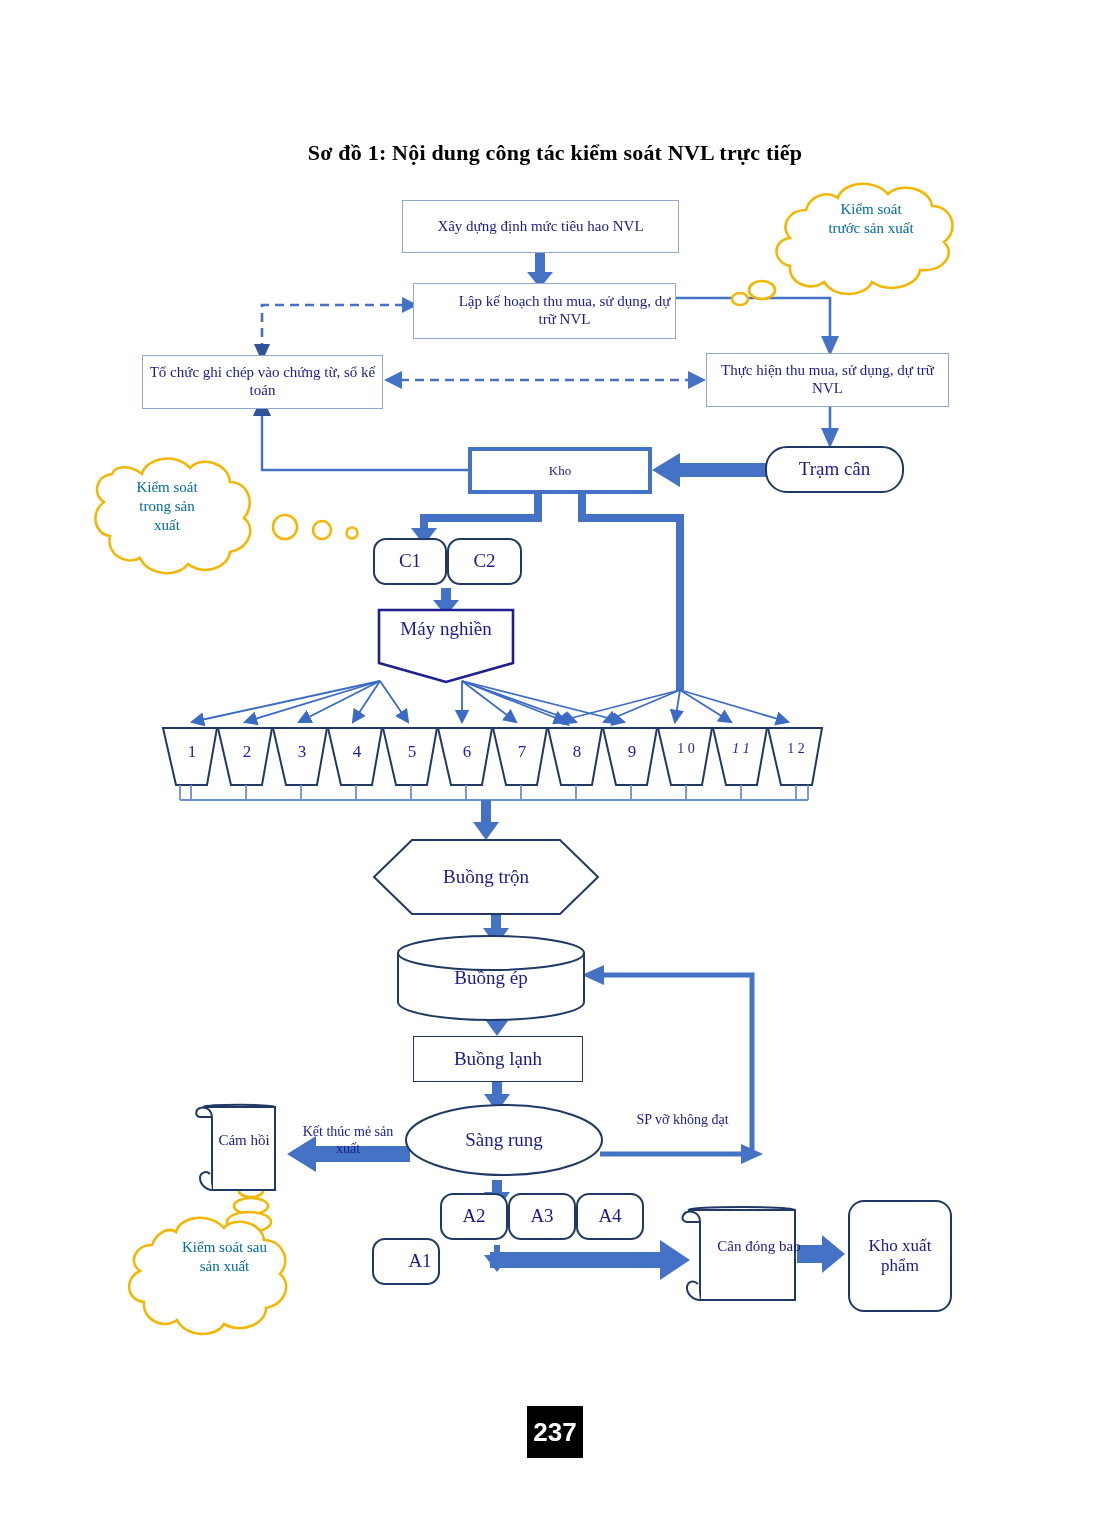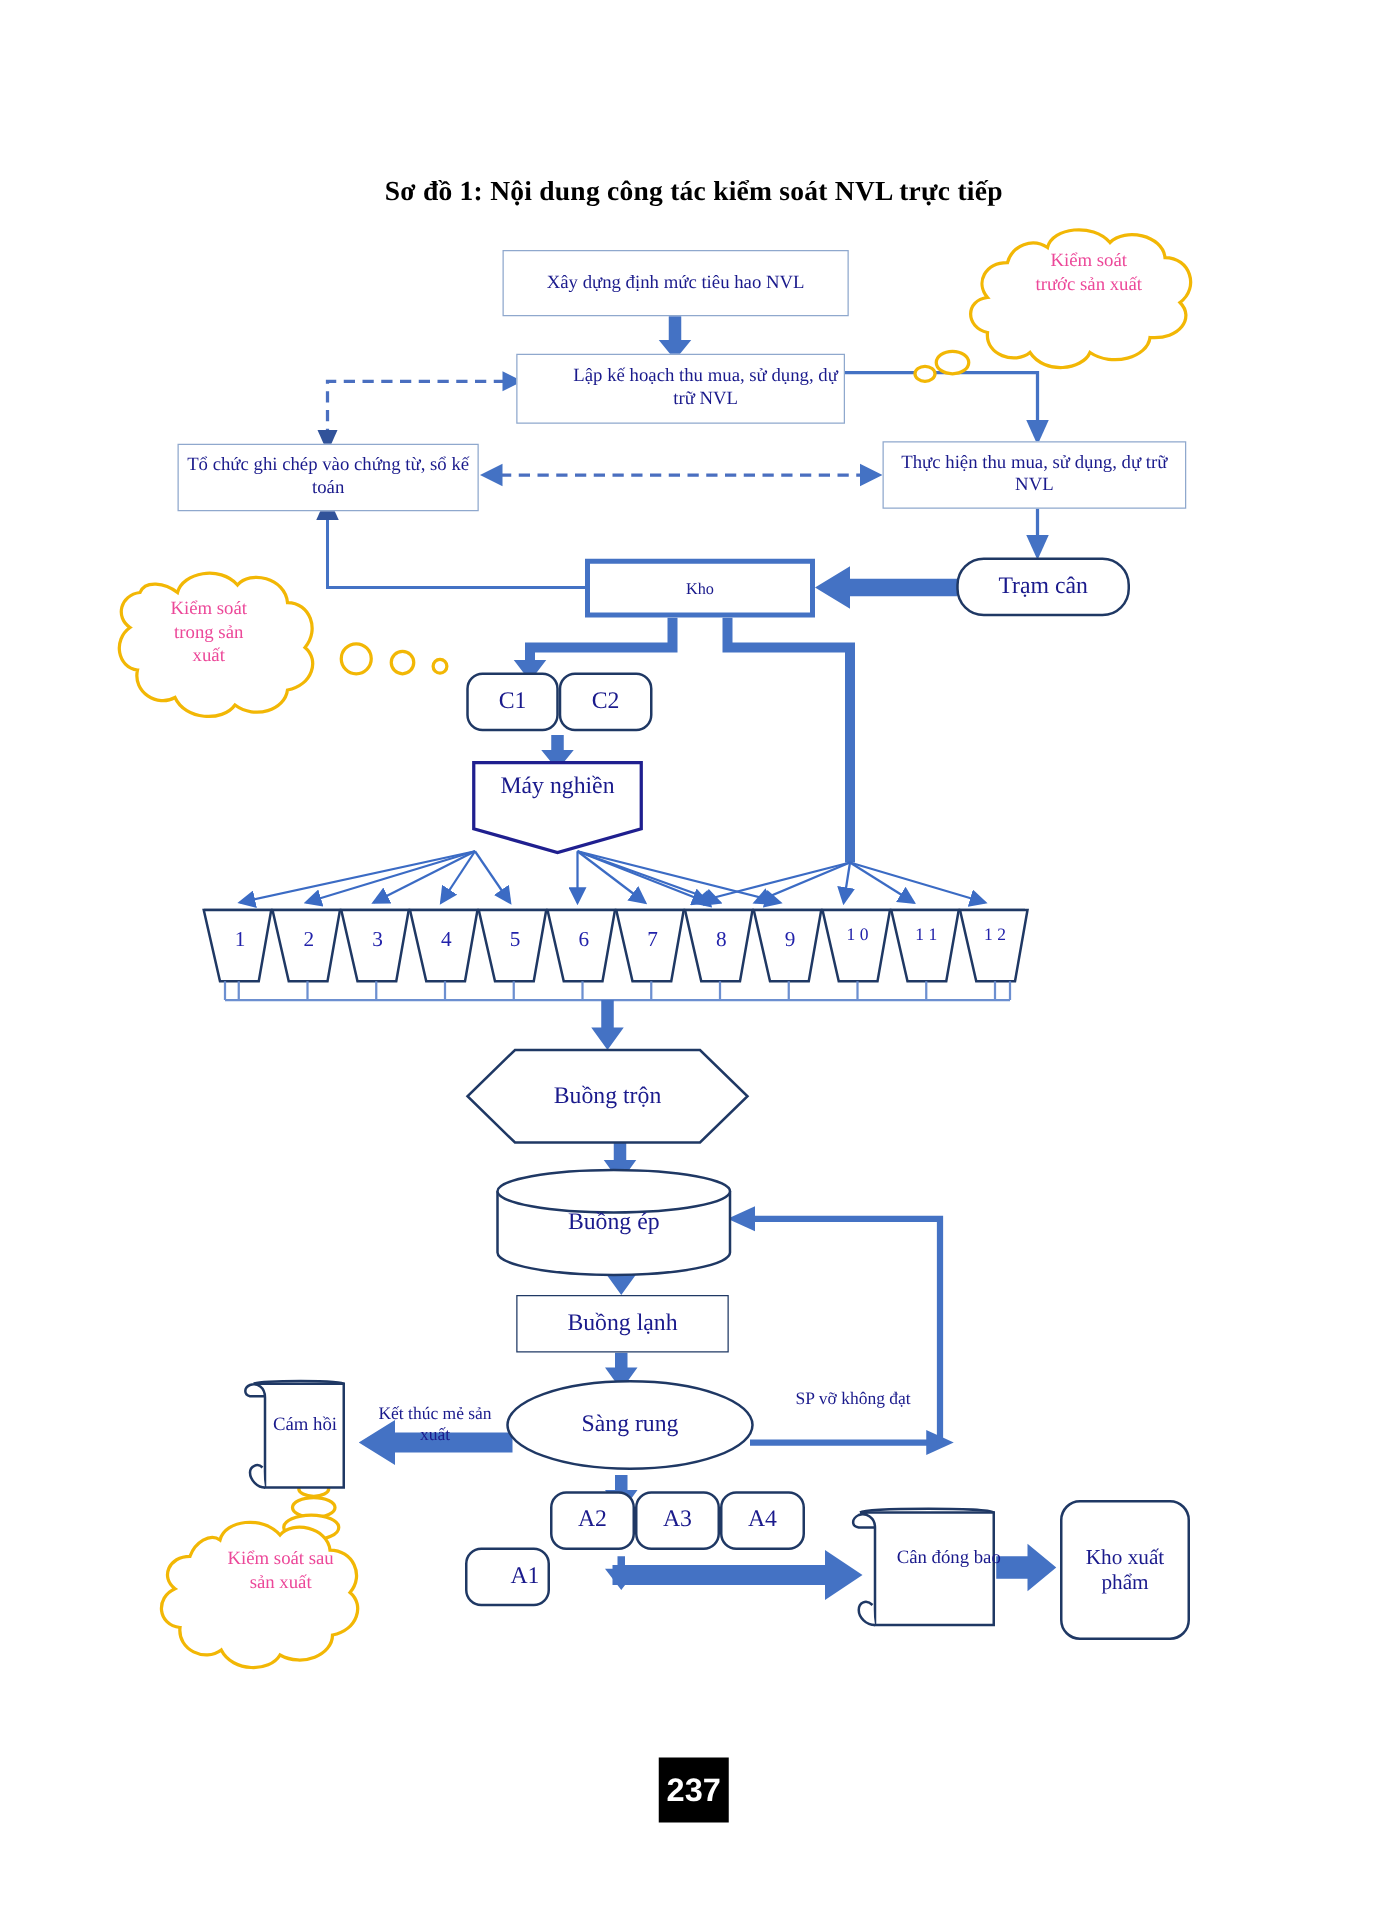--- a/index.html
+++ b/index.html
@@ -28,21 +28,21 @@
 
   
   svg.layer{position:absolute;left:0;top:0;width:1110px;height:1535px;overflow:visible;pointer-events:none;}
 
   
   #pagenum{position:absolute;left:527px;top:1406px;width:56px;height:52px;background:#000;color:#fff;
            font-family:"Liberation Sans",sans-serif;font-weight:bold;font-size:26px;
            display:flex;align-items:center;justify-content:center;}
 
   
-  .cloud-text{position:absolute;color:#ec4899;font-size:15px;text-align:center;line-height:1.25;}
+  .cloud-text{position:absolute;color:#0369a1;font-size:15px;text-align:center;line-height:1.25;}
   .bin-num{position:absolute;color:#2222aa;font-size:17px;text-align:center;line-height:1.0;}
   .edge-label{position:absolute;color:#1a1a8c;font-size:14px;text-align:center;line-height:1.2;}
 </style>
 </head>
 <body>
 
 <div id="page">
 
   <div id="title">Sơ đồ 1: Nội dung công tác kiểm soát NVL trực tiếp</div>
 
@@ -305,21 +305,21 @@
   <div class="bin-num" style="left:176px;top:743px;width:32px;">1</div>
   <div class="bin-num" style="left:231px;top:743px;width:32px;">2</div>
   <div class="bin-num" style="left:286px;top:743px;width:32px;">3</div>
   <div class="bin-num" style="left:341px;top:743px;width:32px;">4</div>
   <div class="bin-num" style="left:396px;top:743px;width:32px;">5</div>
   <div class="bin-num" style="left:451px;top:743px;width:32px;">6</div>
   <div class="bin-num" style="left:506px;top:743px;width:32px;">7</div>
   <div class="bin-num" style="left:561px;top:743px;width:32px;">8</div>
   <div class="bin-num" style="left:616px;top:743px;width:32px;">9</div>
   <div class="bin-num" style="left:673px;top:740px;width:26px;font-size:14px;line-height:1.25;">1 0</div>
-  <div class="bin-num" style="left:728px;top:740px;width:26px;font-size:14px;line-height:1.25;">1 1</div>
+  <div class="bin-num" style="left:728px;top:740px;width:26px;font-size:14px;line-height:1.25;font-style:italic;">1 1</div>
   <div class="bin-num" style="left:783px;top:740px;width:26px;font-size:14px;line-height:1.25;">1 2</div>
 
   <div class="node" style="left:412px;top:858px;width:148px;height:38px;font-size:19px;">
     <span>Buồng trộn</span>
   </div>
 
   <div class="node" style="left:398px;top:958px;width:186px;height:40px;font-size:19px;">
     <span>Buồng ép</span>
   </div>
 

